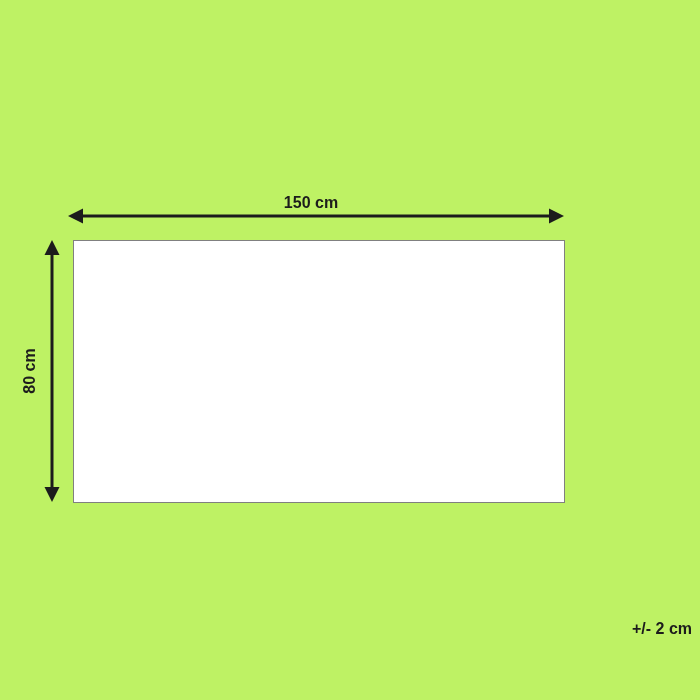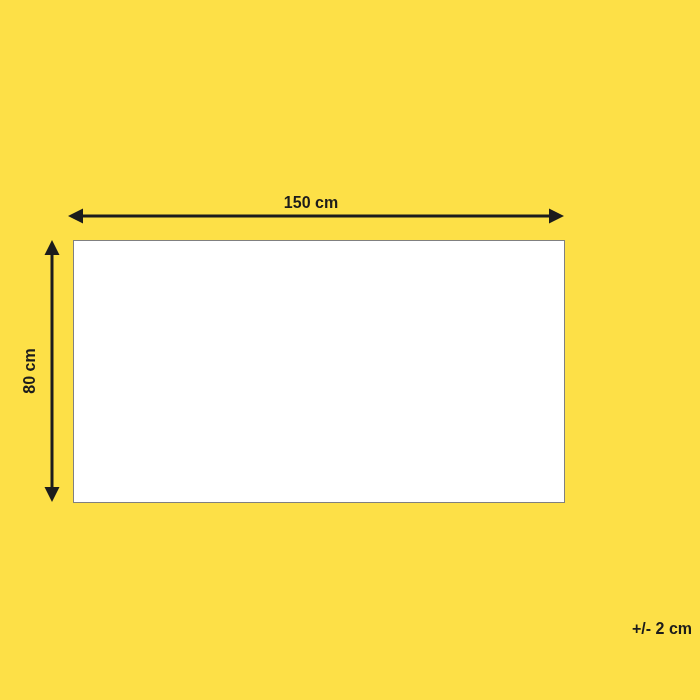--- a/index.html
+++ b/index.html
@@ -4,21 +4,21 @@
   <style>
     html, body {
       margin: 0;
       padding: 0;
       background: #ffffff;
     }
     .canvas {
       position: relative;
       width: 700px;
       height: 700px;
-      background: #fde047;
+      background: #bef264;
       overflow: hidden;
       font-family: "Liberation Sans", sans-serif;
     }
     svg text {
       font-family: "Liberation Sans", "DejaVu Sans", sans-serif;
       font-weight: bold;
       font-size: 16px;
     }
   </style>
 </head>

